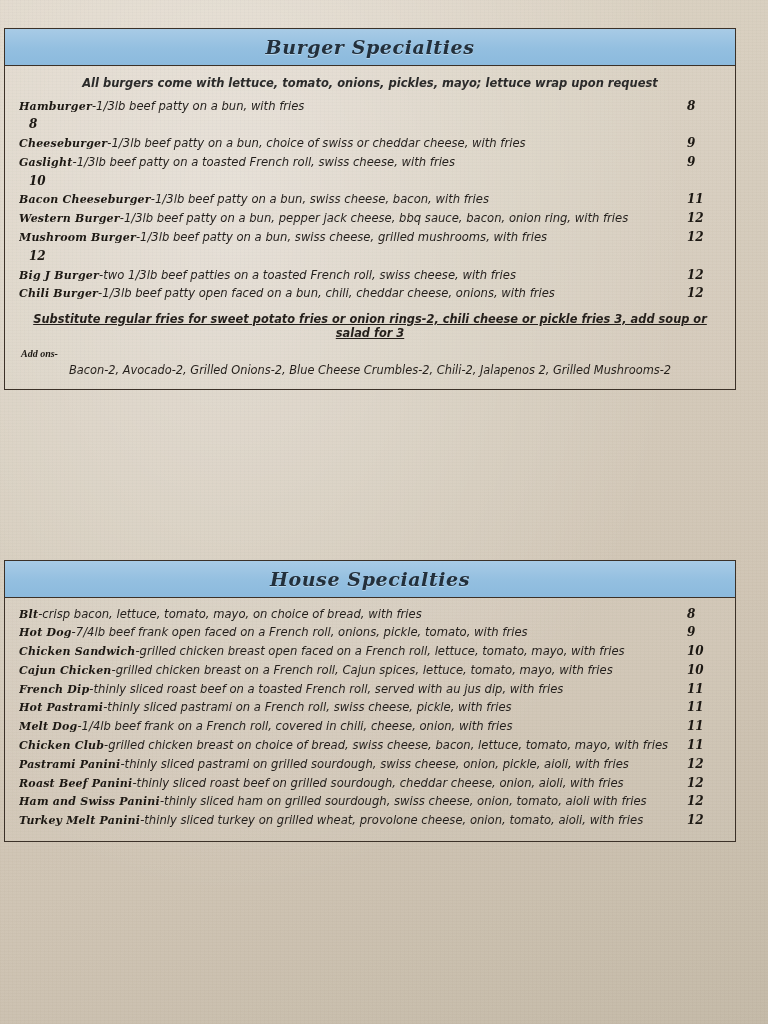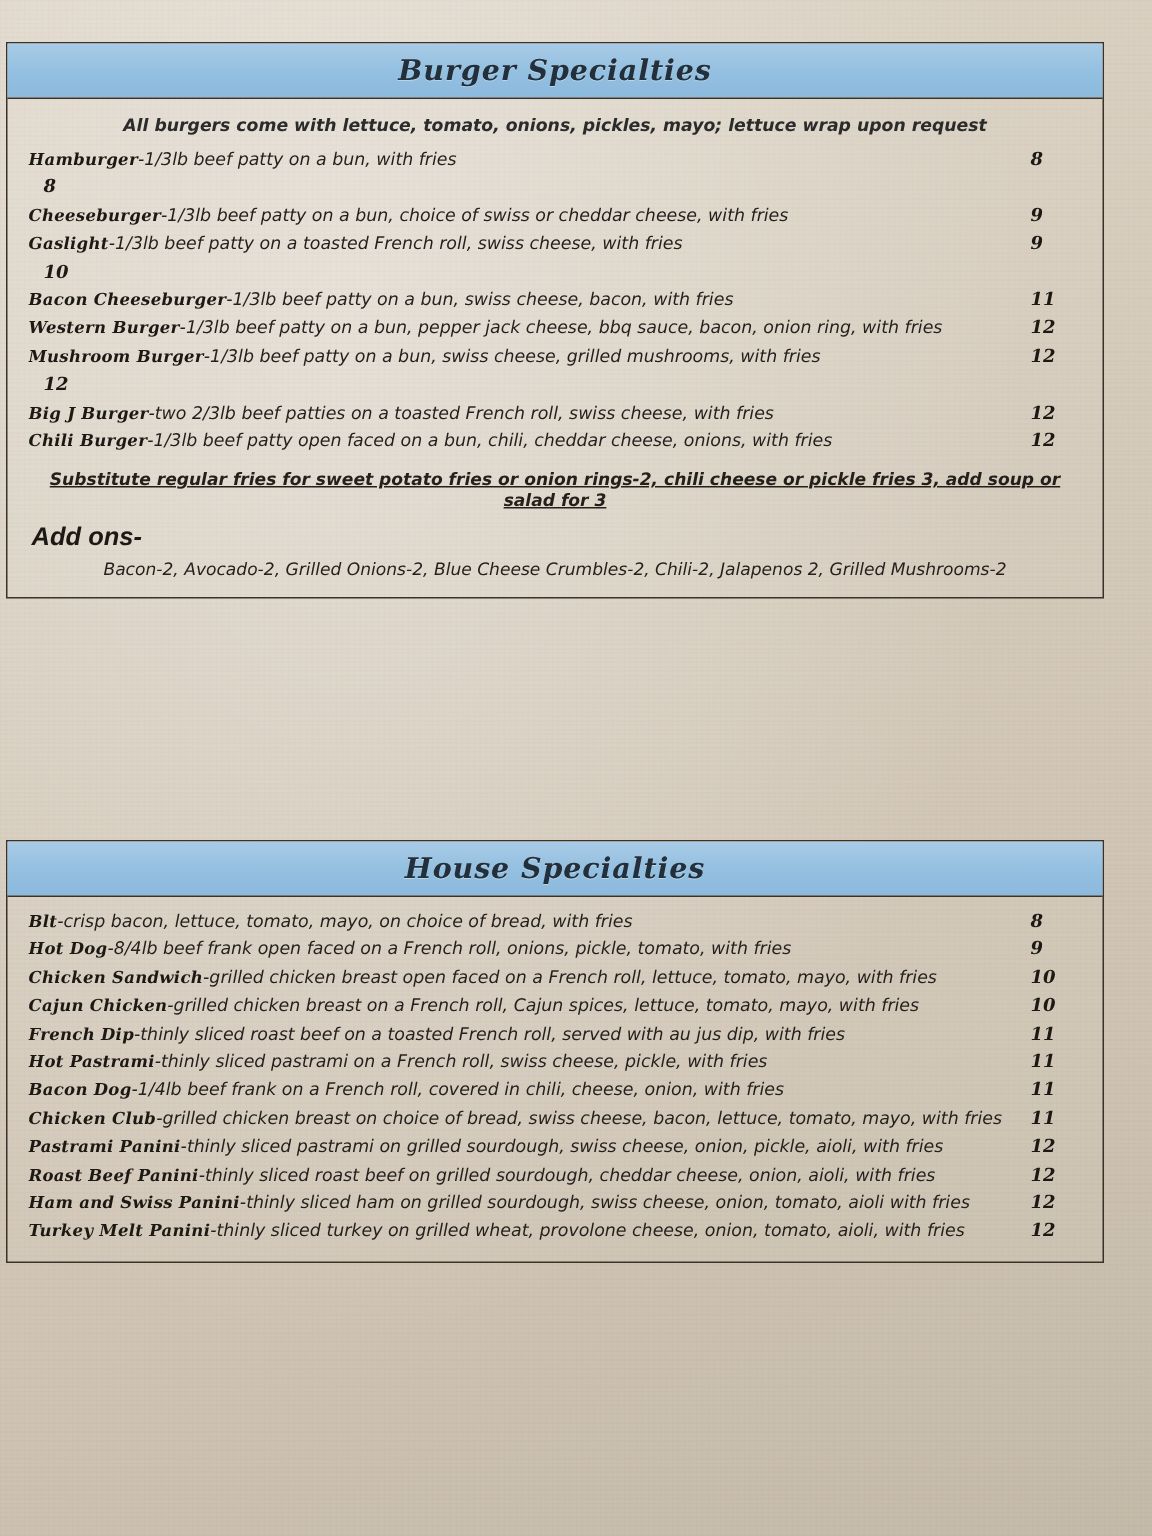--- a/index.html
+++ b/index.html
@@ -113,24 +113,24 @@
     font-family: "DejaVu Sans", sans-serif;
     font-style: italic;
     font-weight: bold;
     font-size: 11.4px;
     color: #241f1b;
     text-decoration: underline;
     text-align: center;
     margin: 8px 0 2px 0;
   }
   .addons-label {
-    font-family: Liberation Sans, sans-serif;
-    font-style: italic;
-    font-weight: bold;
-    font-size: 17px;
+    font-family: Liberation Serif, serif;
+    font-style: italic;
+    font-weight: bold;
+    font-size: 10px;
     color: #1c1813;
     margin: 8px 0 2px 2px;
   }
   .addons-list {
     font-family: "DejaVu Sans", sans-serif;
     font-style: italic;
     font-size: 11.4px;
     color: #241f1b;
     text-align: center;
     margin: 4px 0 2px 0;
@@ -176,21 +176,21 @@
         <div class="item-price">12</div>
       </div>
       <div class="item-row">
         <div class="item-text"><span class="item-name">Mushroom Burger</span><span>-1/3lb beef patty on a bun, swiss cheese, grilled mushrooms, with fries</span></div>
         <div class="item-price">12</div>
       </div>
       <div class="item-row">
         <div class="item-price">12</div>
       </div>
       <div class="item-row">
-        <div class="item-text"><span class="item-name">Big J Burger</span><span>-two 2/3lb beef patties on a toasted French roll, swiss cheese, with fries</span></div>
+        <div class="item-text"><span class="item-name">Big J Burger</span><span>-two 1/3lb beef patties on a toasted French roll, swiss cheese, with fries</span></div>
         <div class="item-price">12</div>
       </div>
       <div class="item-row">
         <div class="item-text"><span class="item-name">Chili Burger</span><span>-1/3lb beef patty open faced on a bun, chili, cheddar cheese, onions, with fries</span></div>
         <div class="item-price">12</div>
       </div>
 
       <div class="sub-line">Substitute regular fries for sweet potato fries or onion rings-2, chili cheese or pickle fries 3, add soup or salad for 3</div>
       <div class="addons-label">Add ons-</div>
       <div class="addons-list">Bacon-2, Avocado-2, Grilled Onions-2, Blue Cheese Crumbles-2, Chili-2, Jalapenos 2, Grilled Mushrooms-2</div>
@@ -200,41 +200,41 @@
   <div class="menu-block" id="house-block">
     <div class="block-header">
       <div class="block-title">House Specialties</div>
     </div>
     <div class="block-body">
       <div class="item-row">
         <div class="item-text"><span class="item-name">Blt</span><span>-crisp bacon, lettuce, tomato, mayo, on choice of bread, with fries</span></div>
         <div class="item-price">8</div>
       </div>
       <div class="item-row">
-        <div class="item-text"><span class="item-name">Hot Dog</span><span>-8/4lb beef frank open faced on a French roll, onions, pickle, tomato, with fries</span></div>
+        <div class="item-text"><span class="item-name">Hot Dog</span><span>-7/4lb beef frank open faced on a French roll, onions, pickle, tomato, with fries</span></div>
         <div class="item-price">9</div>
       </div>
       <div class="item-row">
         <div class="item-text"><span class="item-name">Chicken Sandwich</span><span>-grilled chicken breast open faced on a French roll, lettuce, tomato, mayo, with fries</span></div>
         <div class="item-price">10</div>
       </div>
       <div class="item-row">
         <div class="item-text"><span class="item-name">Cajun Chicken</span><span>-grilled chicken breast on a French roll, Cajun spices, lettuce, tomato, mayo, with fries</span></div>
         <div class="item-price">10</div>
       </div>
       <div class="item-row">
         <div class="item-text"><span class="item-name">French Dip</span><span>-thinly sliced roast beef on a toasted French roll, served with au jus dip, with fries</span></div>
         <div class="item-price">11</div>
       </div>
       <div class="item-row">
         <div class="item-text"><span class="item-name">Hot Pastrami</span><span>-thinly sliced pastrami on a French roll, swiss cheese, pickle, with fries</span></div>
         <div class="item-price">11</div>
       </div>
       <div class="item-row">
-        <div class="item-text"><span class="item-name">Bacon Dog</span><span>-1/4lb beef frank on a French roll, covered in chili, cheese, onion, with fries</span></div>
+        <div class="item-text"><span class="item-name">Melt Dog</span><span>-1/4lb beef frank on a French roll, covered in chili, cheese, onion, with fries</span></div>
         <div class="item-price">11</div>
       </div>
       <div class="item-row">
         <div class="item-text"><span class="item-name">Chicken Club</span><span>-grilled chicken breast on choice of bread, swiss cheese, bacon, lettuce, tomato, mayo, with fries</span></div>
         <div class="item-price">11</div>
       </div>
       <div class="item-row">
         <div class="item-text"><span class="item-name">Pastrami Panini</span><span>-thinly sliced pastrami on grilled sourdough, swiss cheese, onion, pickle, aioli, with fries</span></div>
         <div class="item-price">12</div>
       </div>

